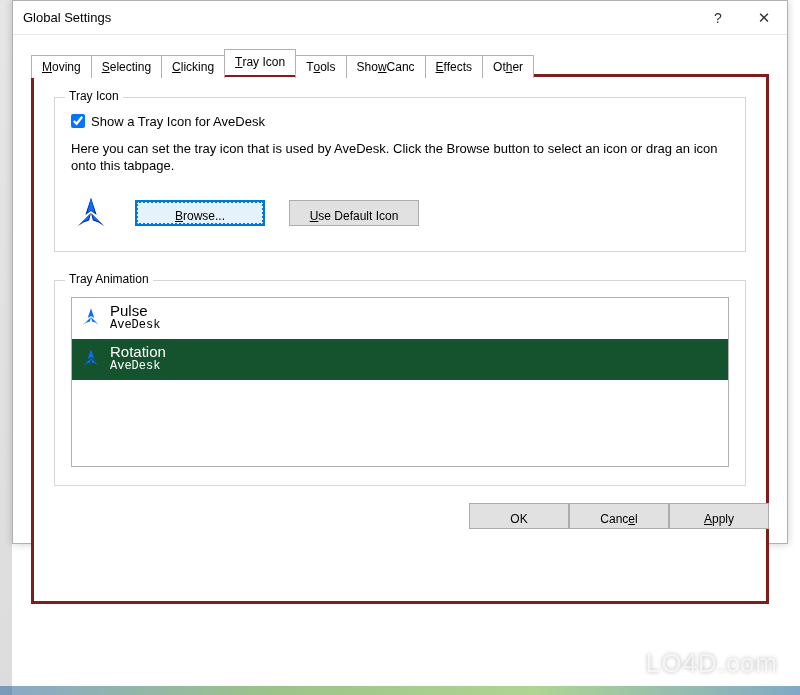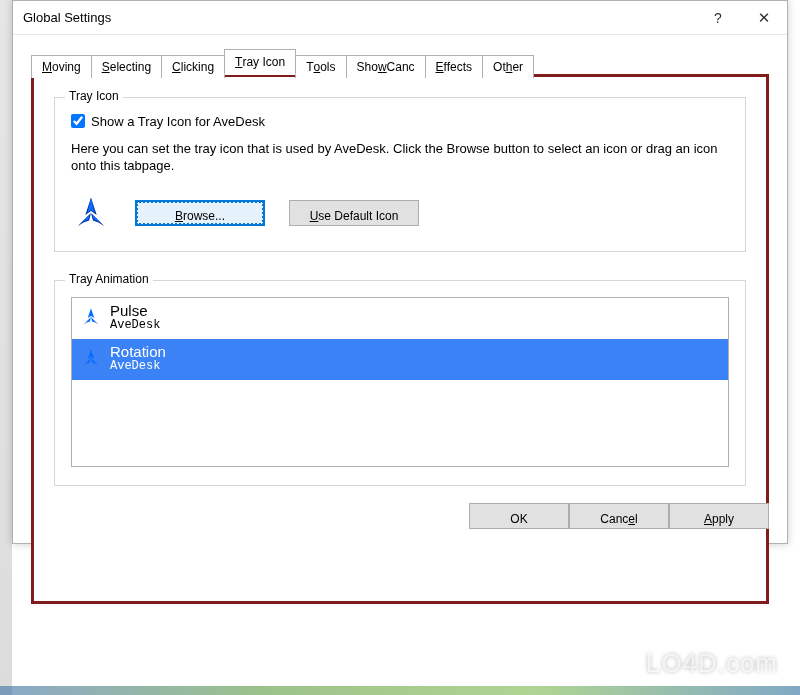--- a/index.html
+++ b/index.html
@@ -159,21 +159,21 @@
     cursor: pointer;
   }
   .listitem .texts {
     display:flex;
     flex-direction:column;
     line-height:1.15;
   }
   .listitem .li-title { font-weight: normal; font-size: 15px; }
   .listitem .li-sub { font-size: 12px; font-family: Liberation Mono, monospace; }
   .listitem.selected {
-    background: #3b82f6;
+    background: #14532d;
     color: #fff;
   }
   
   .dlg-buttons {
     position: absolute;
     bottom: 14px;
     right: 18px;
     display: flex;
   }
   .dlg-buttons .btn { min-width: 100px; }

